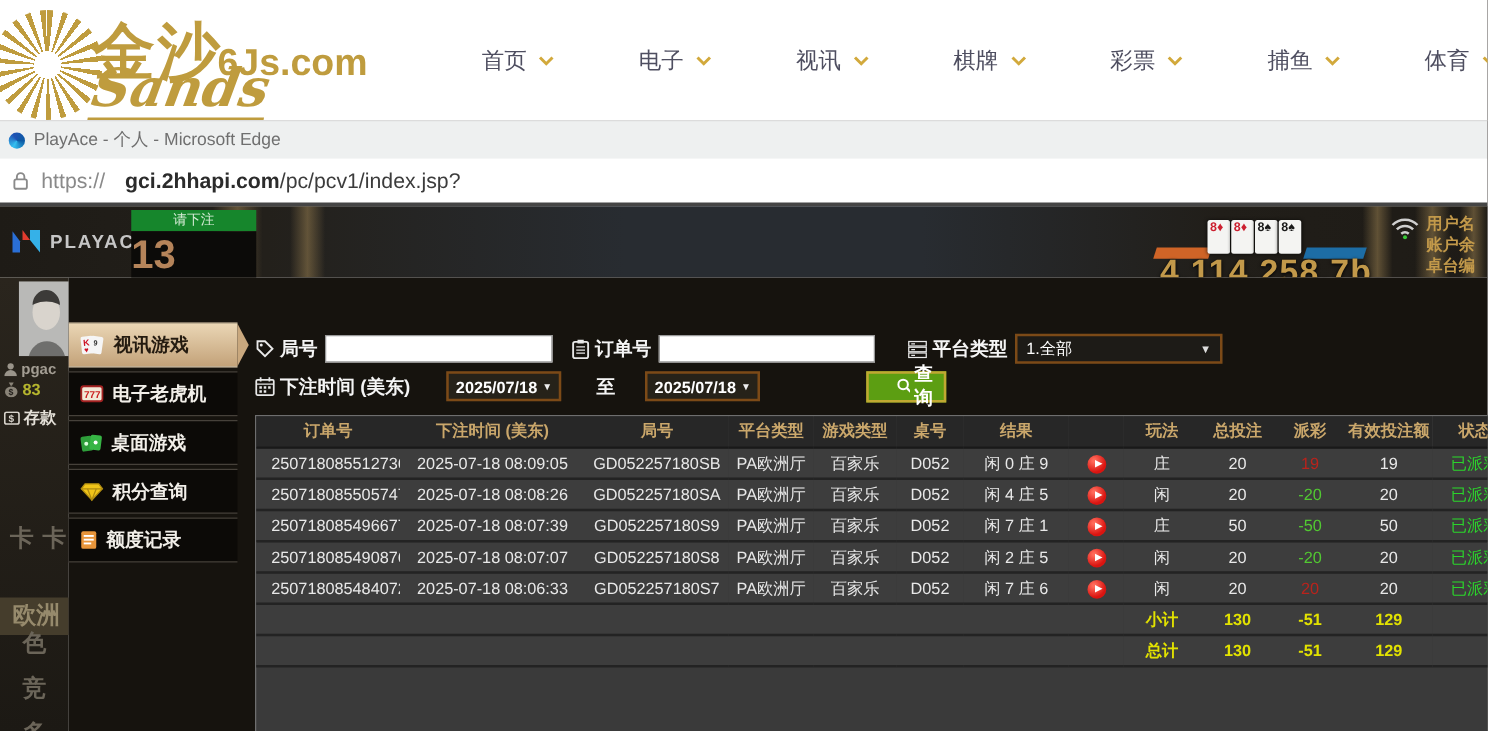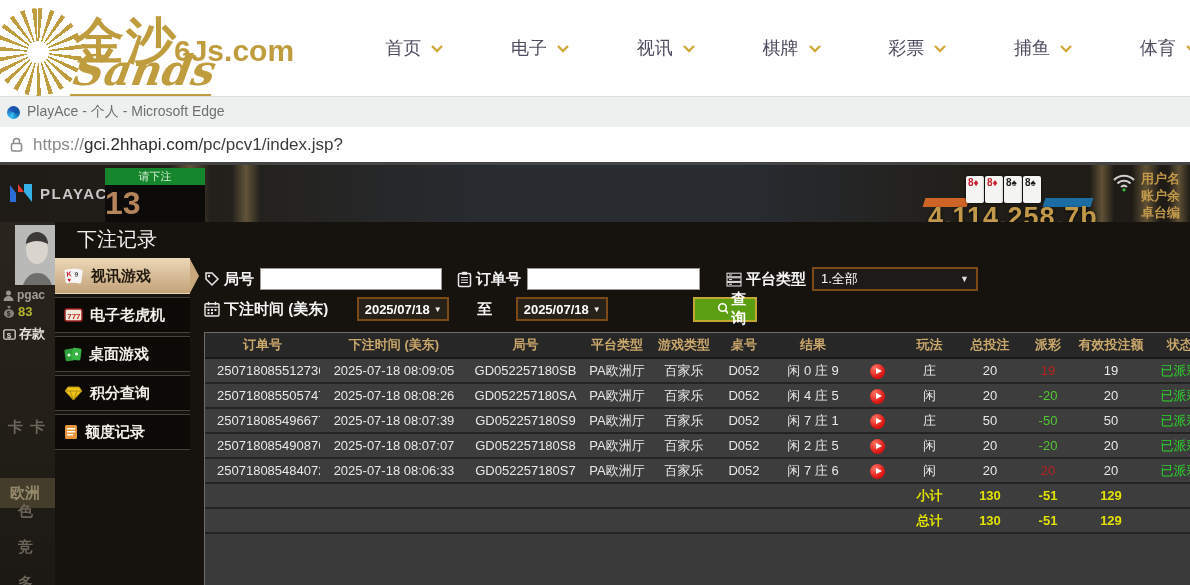--- a/index.html
+++ b/index.html
@@ -24,21 +24,21 @@
 
   
   .titlebar { position:absolute; left:0; top:96px; right:0; height:31px; background:#eef0f0;
               border-top:1px solid #dcdcdc; box-sizing:border-box; display:flex; align-items:center;
               gap:7px; padding-left:7px; color:#6f6f6f; font-size:14px; }
   .edge-icon { width:13px; height:13px; border-radius:50%;
                background:conic-gradient(from 210deg,#35c1f1,#2052b4,#0c59a4,#35c1f1); }
   .urlbar { position:absolute; left:0; top:127px; right:0; height:38px; background:#fff;
             border-bottom:3px solid #454545; box-sizing:border-box; display:flex; align-items:center;
             gap:10px; padding-left:10px; font-size:17px; white-space:nowrap; }
-  .url-scheme { color:#8a8a8a; } .url-domain { color:#2b2b2b; font-weight:normal; } .url-path { color:#3c3c3c; }
+  .url-scheme { color:#8a8a8a; } .url-domain { color:#2b2b2b; font-weight:bold;margin-left:16px; } .url-path { color:#3c3c3c; }
 
   
   .game-strip { position:absolute; left:0; top:165px; right:0; height:57px; overflow:hidden;
     background:linear-gradient(90deg,#1e1b16 0%,#23201b 18%,#282c31 42%,#282c31 62%,#211e19 82%,#1e1b16 100%); }
   .streak { position:absolute; top:0; bottom:0;
     background:linear-gradient(90deg,rgba(160,130,80,0),rgba(175,145,90,.45),rgba(160,130,80,0)); }
   .playace { position:absolute; left:8px; top:17px; display:flex; align-items:center; gap:6px; }
   .playace-text { color:#c6c6c6; font-size:15px; font-weight:bold; letter-spacing:1.5px; }
   .timer { position:absolute; left:105px; top:3px; width:100px; }
   .timer-head { height:17px; background:#16862c; color:#d6ecd6; font-size:11px; text-align:center; line-height:17px; }
@@ -57,21 +57,21 @@
                   line-height:17px; white-space:nowrap; }
 
   
   .left-strip { position:absolute; left:0; top:222px; width:55px; bottom:0; overflow:hidden;
                 background:linear-gradient(#2a251d,#1c1914); }
   .avatar { position:absolute; left:15px; top:3px; width:45px; height:60px; }
   .lp-row { position:absolute; left:3px; display:flex; align-items:center; gap:3px; font-weight:bold; white-space:nowrap; }
   .lp-user { top:66px; color:#a39d93; font-size:12px; }
   .lp-bal  { top:82px; color:#b6b62e; font-size:13px; }
   .lp-dep  { top:103px; color:#e4e0d8; font-size:13px; }
-  .lp-menu { position:absolute; color:#6b6559; font-size:15px; font-weight:bold; white-space:nowrap; }
+  .lp-menu { position:absolute; color:#6b6559; font-size:19px; font-weight:bold; white-space:nowrap; }
   .lp-m1 { left:8px; top:196px; letter-spacing:7px; }
   .lp-m2 { left:0; right:0; top:228px; height:30px; line-height:30px; padding-left:10px;
            background:#453d2c; color:#968a6c;margin-top:28px; }
   .lp-m3 { left:18px; top:280px; } .lp-m4 { left:18px; top:316px; } .lp-m5 { left:18px; top:352px; }
 
   
   .modal { position:absolute; left:55px; top:222px; right:0; bottom:0; background:#16130e; }
   .modal-title { height:36px; line-height:34px; padding-left:22px; color:#f0f0f0; font-size:20px; }
   .modal-body { position:absolute; left:0; top:36px; right:0; bottom:0; display:flex; }
   .sidebar { width:135px; flex:none; }
@@ -257,21 +257,20 @@
     <span>存款</span>
   </div>
   <div class="lp-menu lp-m1">卡卡</div>
   <div class="lp-menu lp-m2">欧洲</div>
   <div class="lp-menu lp-m3">色</div>
   <div class="lp-menu lp-m4">竞</div>
   <div class="lp-menu lp-m5">多</div>
 </div>
 
 <div class="modal">
-  <div class="modal-title">下注记录</div>
   <div class="modal-body">
 
     <div class="sidebar">
       <div class="side-item active">
         <svg width="20" height="17" viewBox="0 0 20 17">
           <g transform="rotate(8 13 8)">
               <rect x="8" y="1" width="10" height="14" rx="1.5" fill="#f5f5f5"></rect>
               <text x="10.5" y="8.5" font-size="6" fill="#333">9</text>
             </g>
           <g transform="rotate(-6 6 8)">

